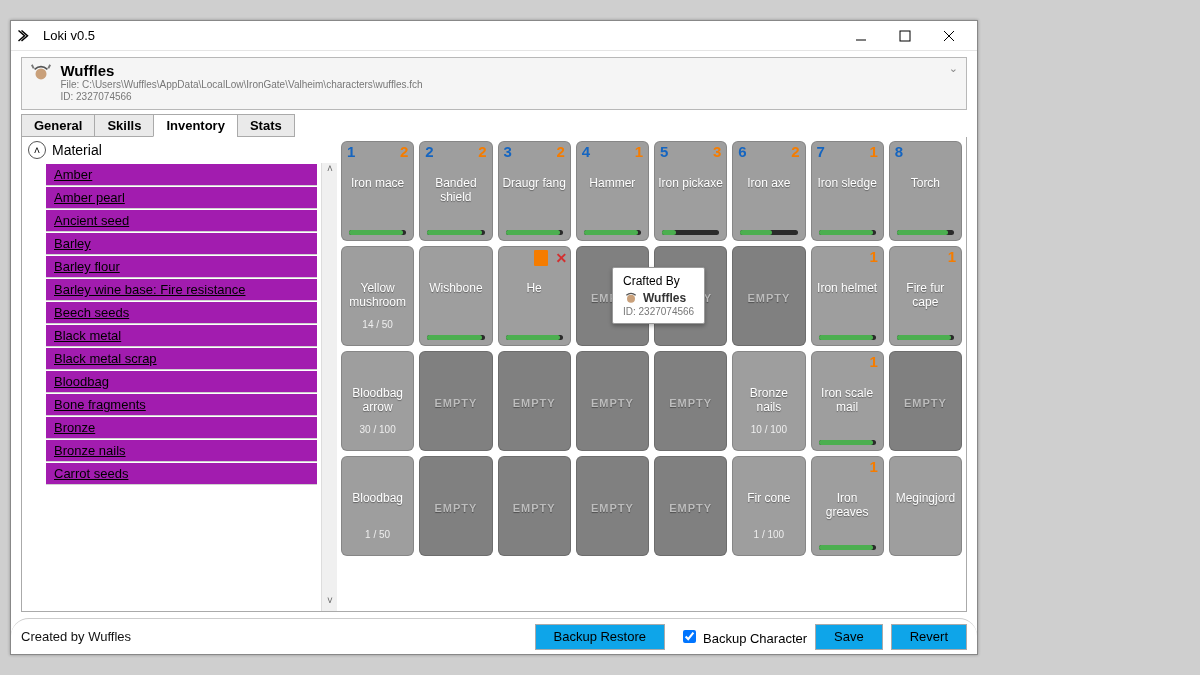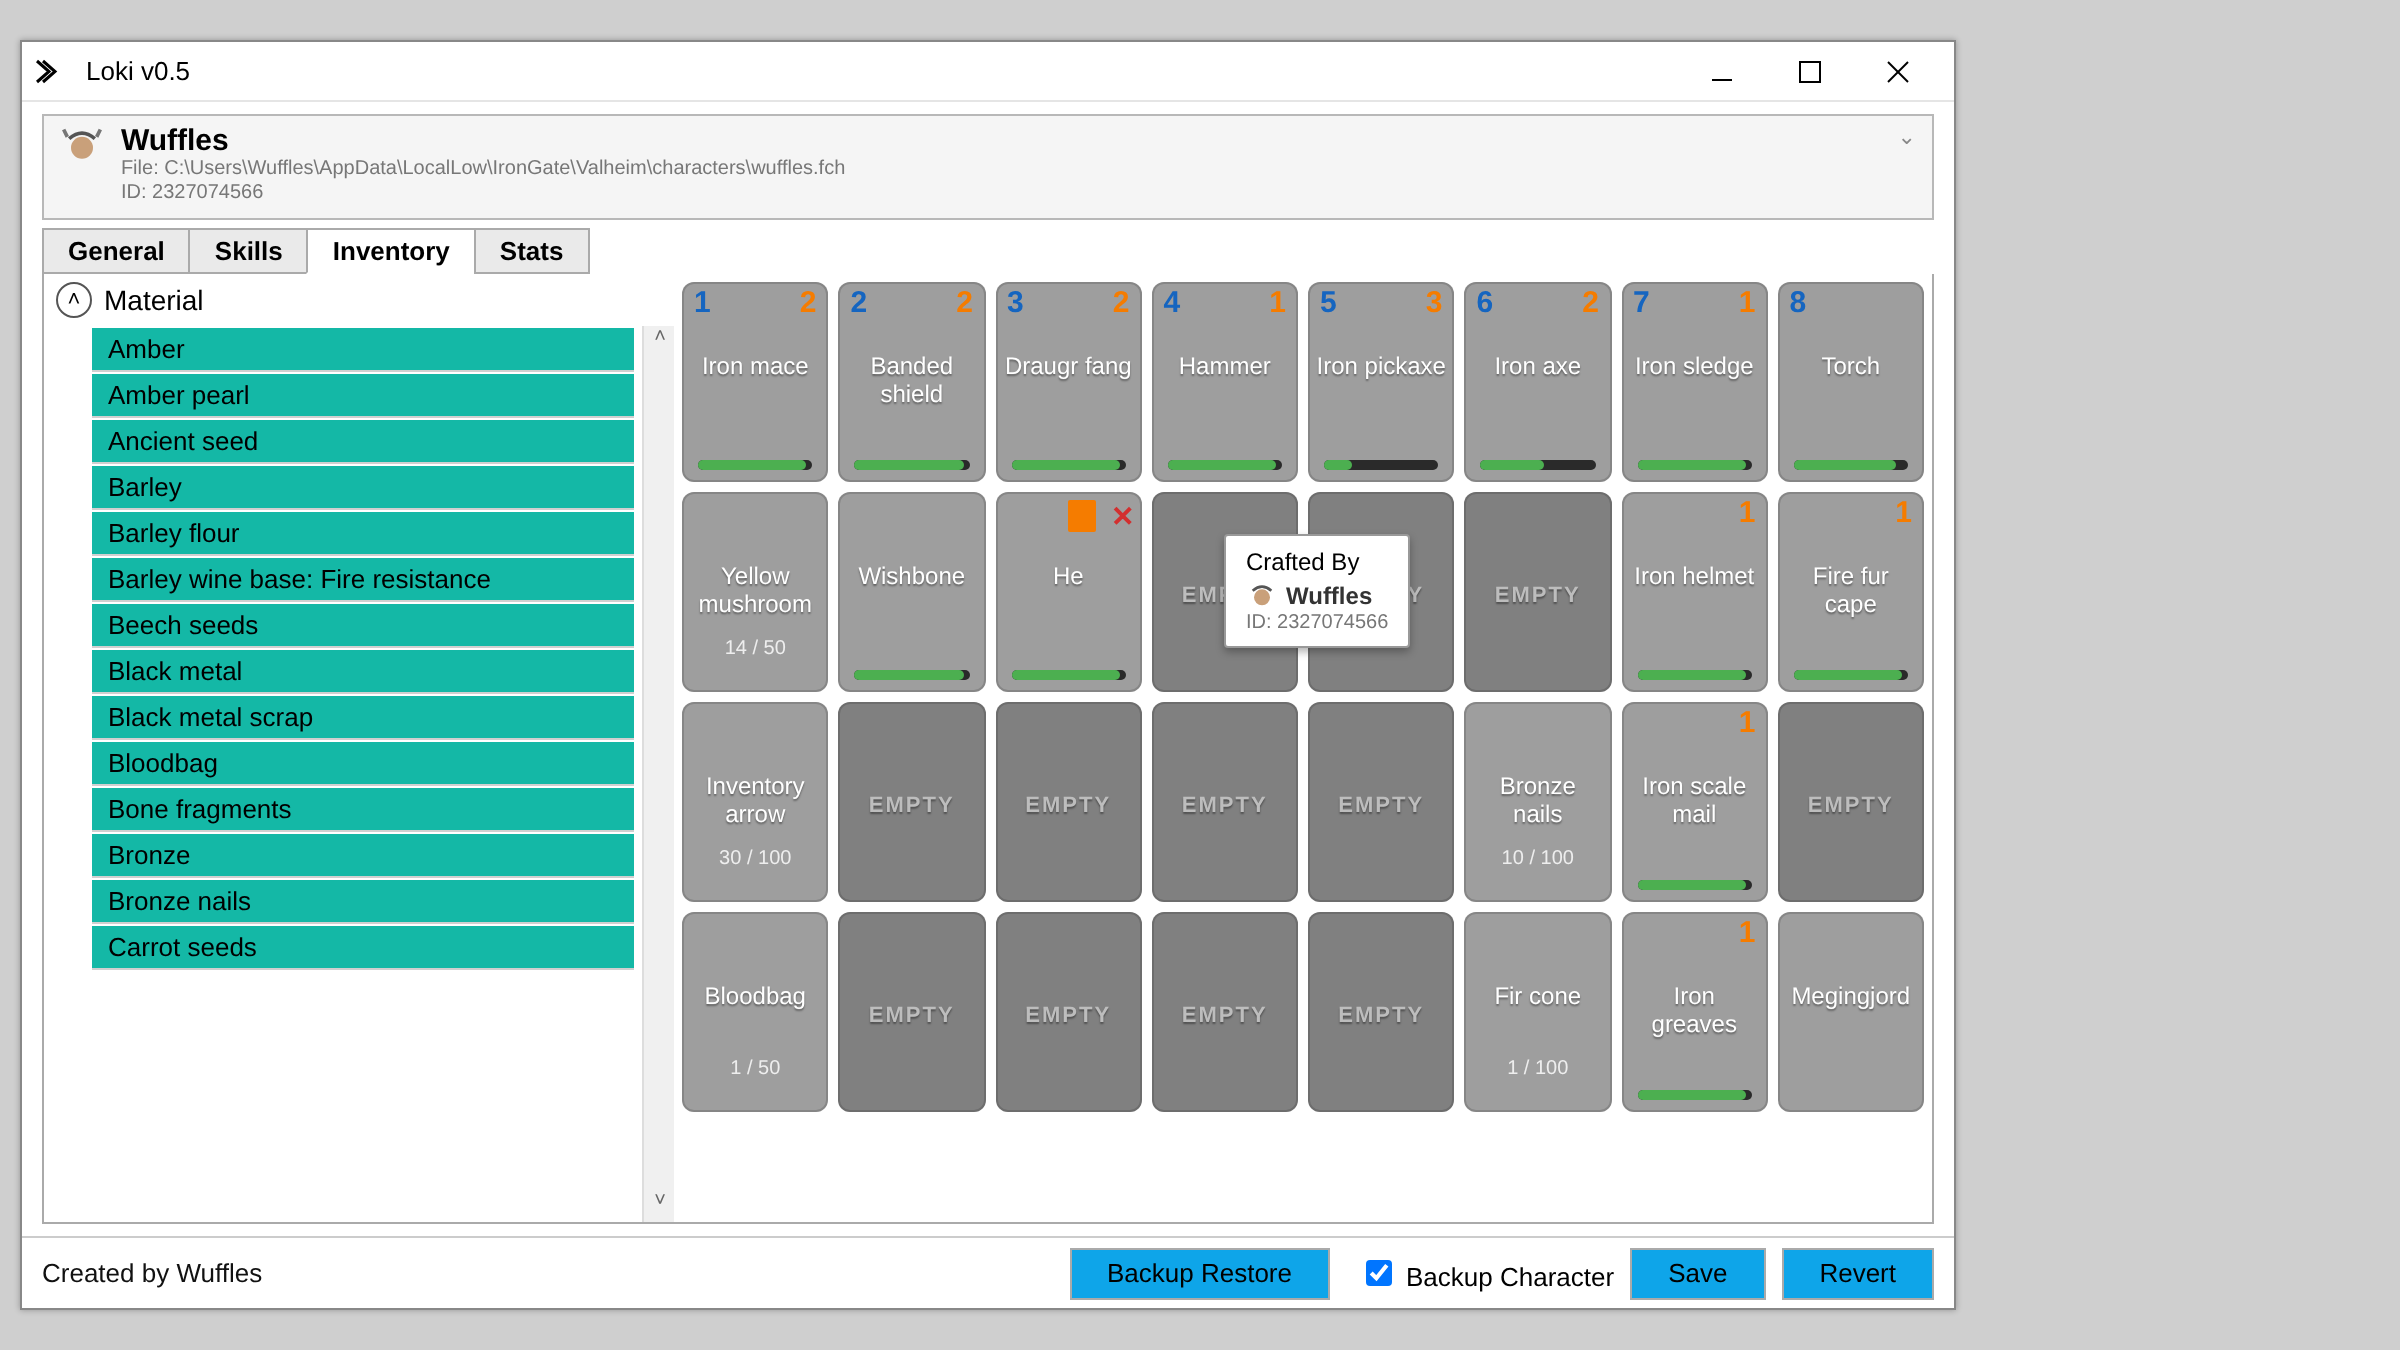--- a/index.html
+++ b/index.html
@@ -42,22 +42,22 @@
   }
   .accordion-head {
     display:flex; align-items:center; padding:4px 6px; font-size:14px; cursor:default;
   }
   .accordion-head .circ {
     width:18px; height:18px; border:1px solid #555; border-radius:50%;
     display:flex; align-items:center; justify-content:center; margin-right:6px; font-size:11px;
   }
   .mat-list { flex:1; overflow-y:auto; }
   .mat-list .row {
-    margin:1px 4px 1px 24px; padding:3px 8px; font-size:13px; background:#14b8a6;
-    border-bottom:1px solid #d0d0d0; cursor:default;
+    margin:1px 4px 1px 24px; padding:3px 8px; font-size:13px; background:#a21caf;
+    border-bottom:1px solid #d0d0d0; cursor:default;text-decoration:underline;
   }
   .scroll { width:16px; background:#f0f0f0; border-left:1px solid #ddd; position:relative;}
   .scroll .up, .scroll .down { position:absolute; left:0; width:16px; height:16px; text-align:center; font-size:10px; color:#666;}
   .scroll .up{top:0;} .scroll .down{bottom:0;}
   .left-wrap{display:flex; flex:1; overflow:hidden;}
   .grid {
     flex:1; padding:4px 4px; display:grid; grid-template-columns: repeat(8, 1fr);
     grid-auto-rows: 100px; gap:5px; background:#fff; overflow:hidden; position:relative;
   }
   .slot {
@@ -83,20 +83,21 @@
     position:absolute; background:#fff; border:1px solid #999; border-radius:2px;
     padding:6px 10px; font-size:11px; color:#333; z-index:50; box-shadow:0 2px 4px rgba(0,0,0,.3);
   }
   .tooltip .tt-title { font-weight:normal; color:#000; margin-bottom:2px; font-size:12px;}
   .tooltip .tt-name { font-weight:bold; font-size:12px;}
   .tooltip .tt-id { font-size:10px; color:#777;}
   .footer {
     position:absolute; bottom:0; left:0; right:0; height:36px;
     display:flex; align-items:center; padding:0 10px; border-top:1px solid #ccc;
     background:#fff;
+    border-radius:18px;
   }
   .footer .credit { font-size:13px; color:#111; }
   .footer .spacer { flex:1; }
   .footer button {
     height:26px; padding:0 18px; font-size:13px; background:#0ea5e9;
     border:1px solid #aaa; margin-left:8px; cursor:default;
   }
   .footer label { font-size:13px; margin-left:14px; display:flex; align-items:flex-end; gap:4px;}
   .tag-icon { position:absolute; top:4px; left:36px; width:14px; height:16px; background:#f57c00; border-radius:1px;}
   .x-icon { position:absolute; top:4px; left:58px; font-weight:bold; color:#d32f2f; font-size:14px;}
@@ -284,21 +285,21 @@
           </div>
         </div>
         <div class="slot">
           <div class="qual">1</div>
           <div class="name">Fire fur cape</div>
           <div class="dura">
             <div class="fill" style="width: 95%;"></div>
           </div>
         </div>
         <div class="slot">
-          <div class="name">Inventory arrow</div>
+          <div class="name">Bloodbag arrow</div>
           <div class="count">30 / 100</div>
         </div>
         <div class="slot empty">
           <div class="name">EMPTY</div>
         </div>
         <div class="slot empty">
           <div class="name">EMPTY</div>
         </div>
         <div class="slot empty">
           <div class="name">EMPTY</div>

